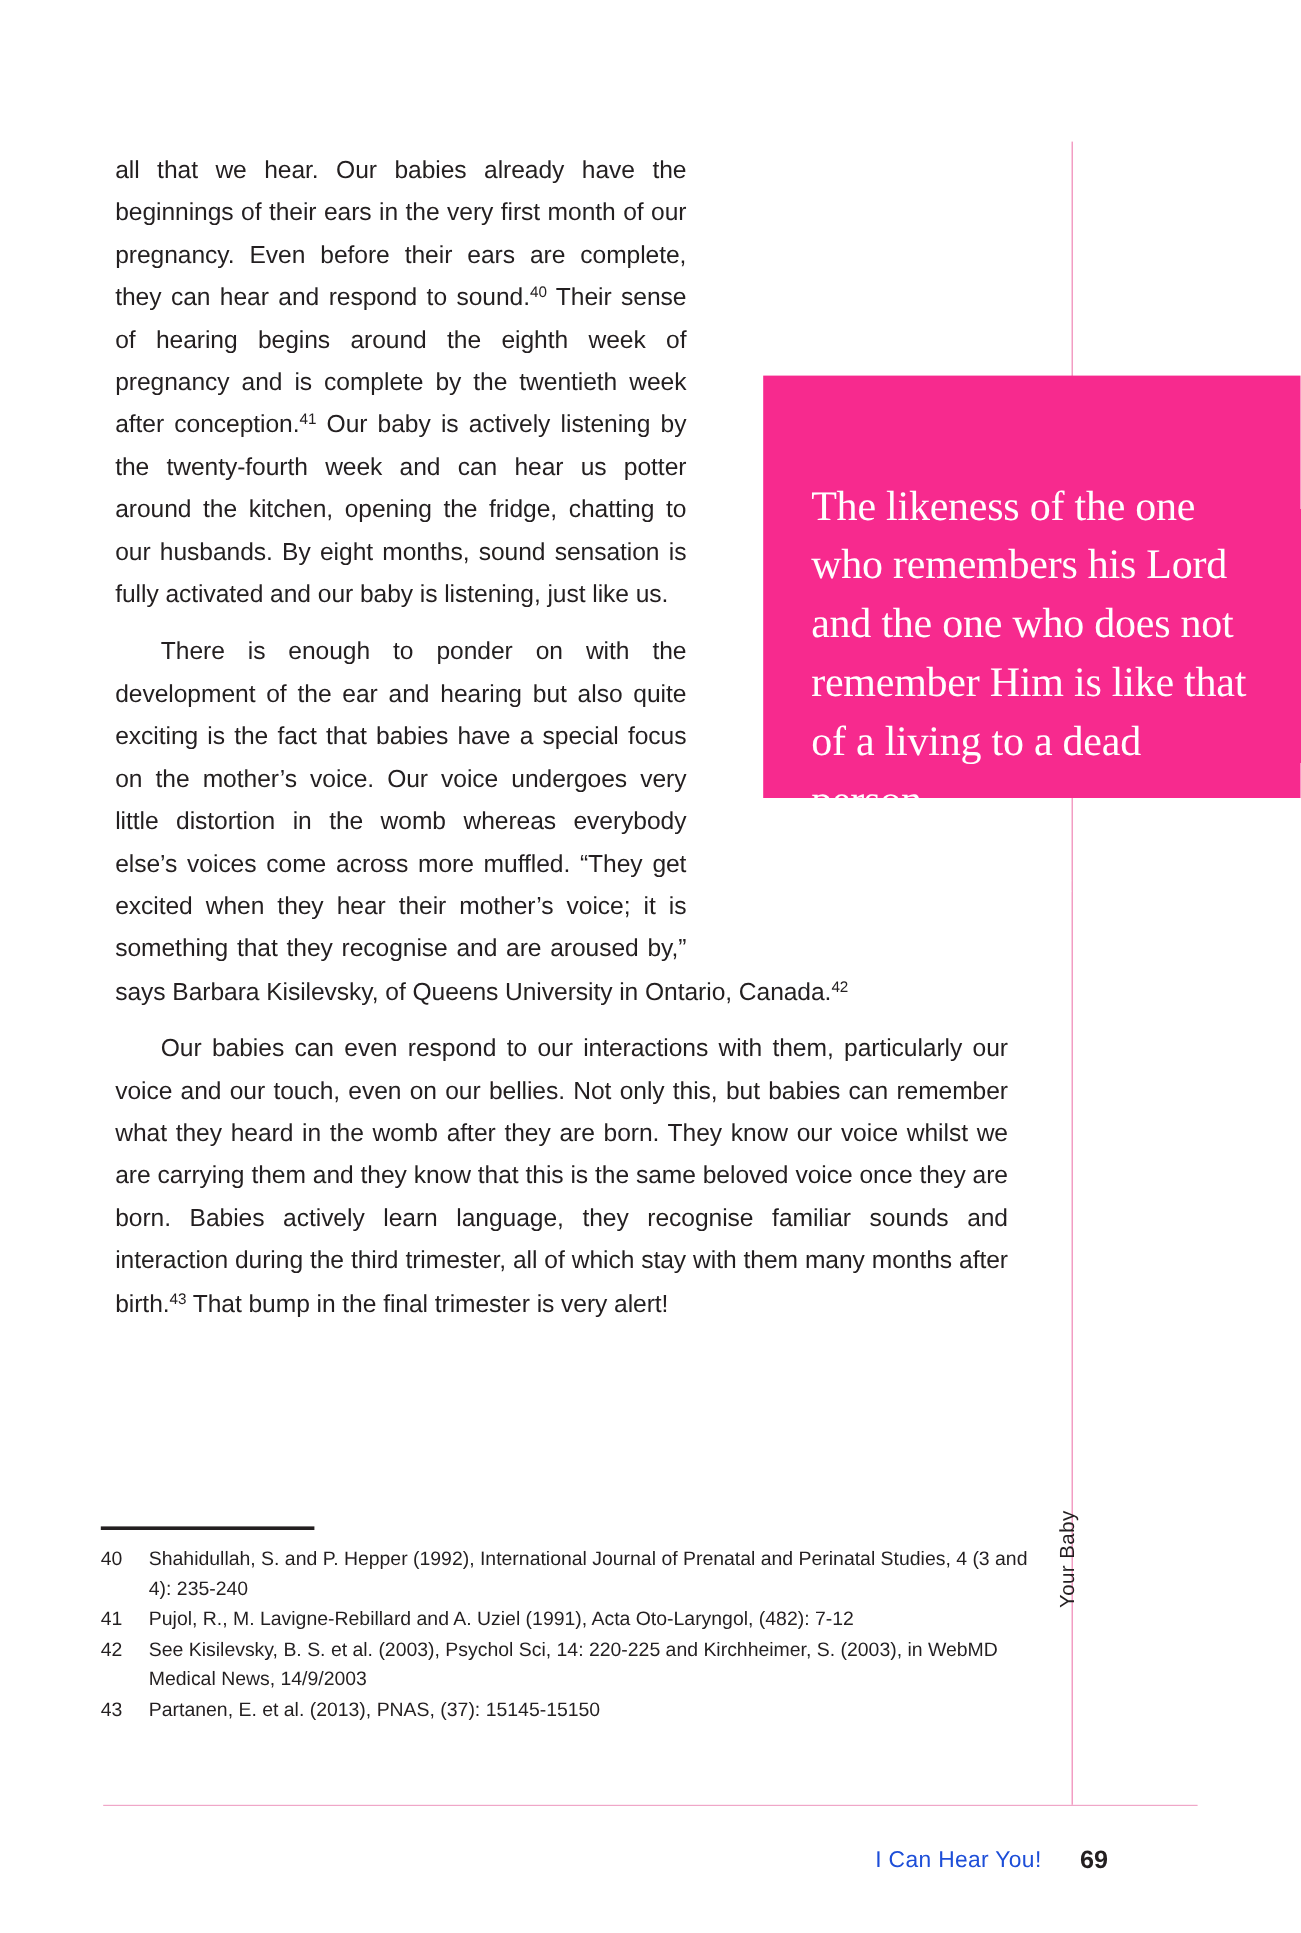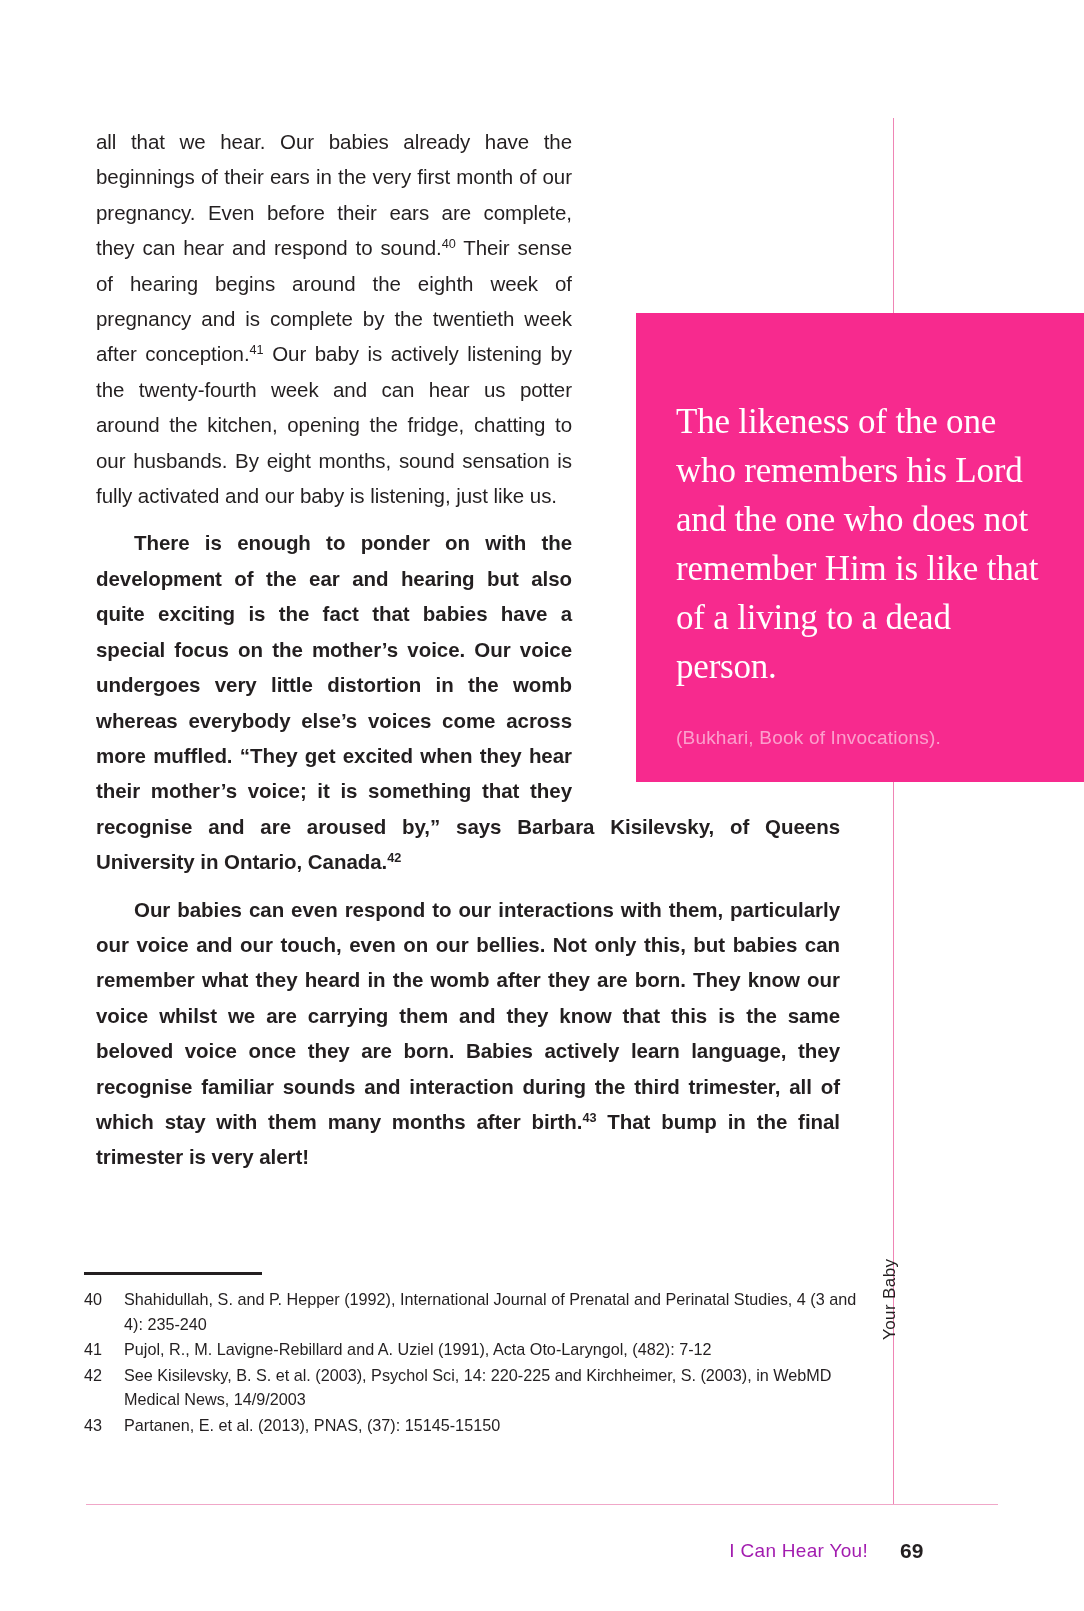--- a/index.html
+++ b/index.html
@@ -51,21 +51,21 @@
     color: #231f20;
     white-space: nowrap;
   }
 
   
   .quotebox {
     position: absolute;
     left: 636px;
     top: 313px;
     width: 448px;
-    height: 469px;
+    height: 352px;
     background: #f72a8e;
     box-sizing: border-box;
     padding: 84px 26px 20px 40px;
   }
   .quotebox .qtext {
     font-family: "Liberation Serif", serif;
     color: #ffffff;
     font-size: 35px;
     line-height: 49px;
     letter-spacing: -0.2px;
@@ -96,21 +96,21 @@
   }
   p.body {
     margin: 12px;
     font-size: 20.5px;
     line-height: 35.4px;
     color: #231f20;
     text-align: justify;
     text-justify: inter-word;
     letter-spacing: -0.05px;
   }
-  p.body.indent { text-indent: 38px; font-weight: bold; }
+  p.body.indent { text-indent: 38px; }
   sup {
     font-size: 0.62em;
     vertical-align: 0.52em;
     line-height: 0;
   }
 
   
   .fn-wrap {
     position: absolute;
     left: 84px;
@@ -138,21 +138,21 @@
   .fn .txt { flex: 1 1 auto; }
 
   
   .footer-chapter {
     position: absolute;
     left: 0;
     top: 1540px;
     width: 868px;
     text-align: right;
     font-size: 19px;
-    color: #a21caf;
+    color: #1d4ed8;
     letter-spacing: 0.3px;
   }
   .footer-page {
     position: absolute;
     left: 900px;
     top: 1539px;
     font-size: 21px;
     font-weight: bold;
     color: #231f20;
   }

